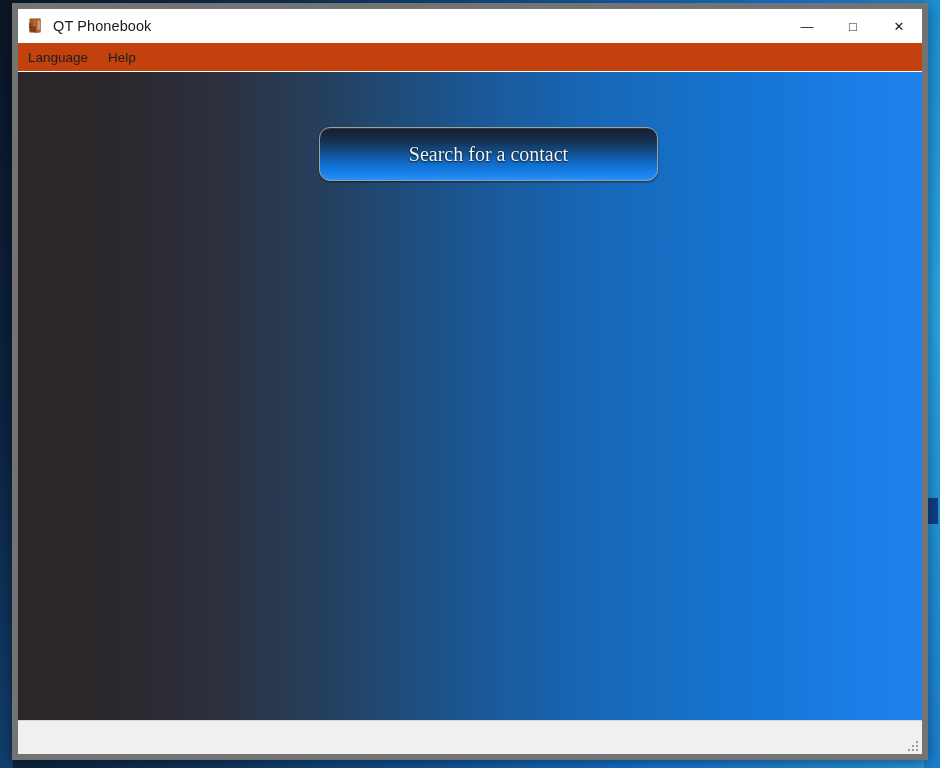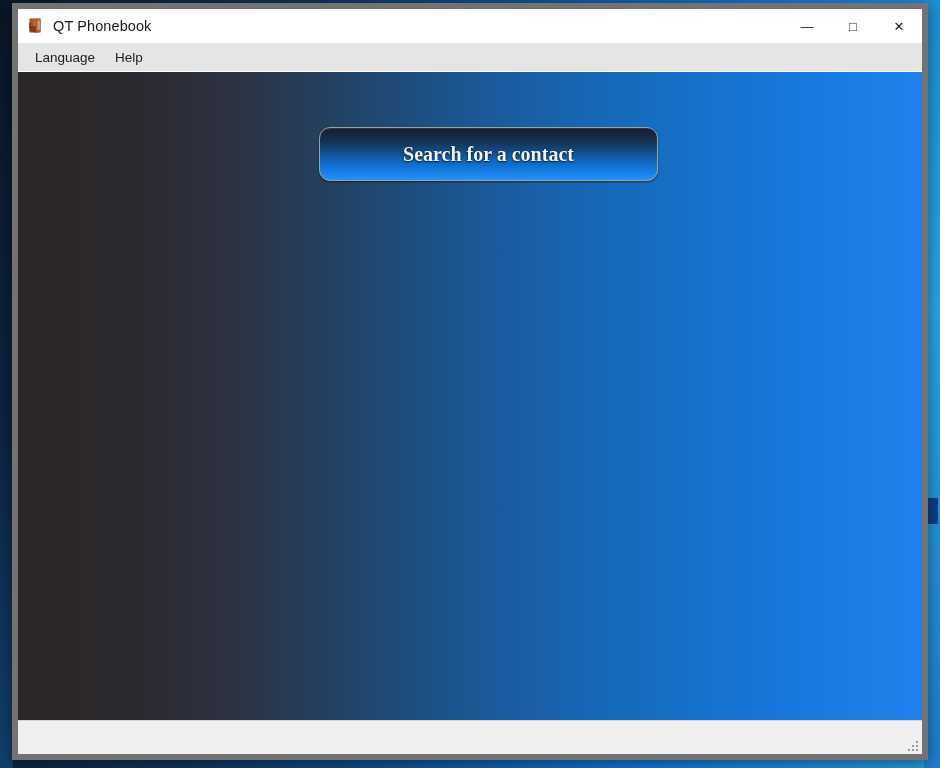--- a/index.html
+++ b/index.html
@@ -89,24 +89,23 @@
   .ctrl-glyph {
     color: #1a1a1a;
     font-size: 13px;
     line-height: 1;
     font-family: "Liberation Sans", sans-serif;
   }
 
   
   #menu-bar {
     height: 28px;
-    background: #e5e5e5;
-    display: flex;
-    align-items: center;
-    padding-left: 7px;
+    background: #c2410c;
+    display: flex;
+    align-items: center;
     flex: 0 0 auto;
     border-bottom: 1px solid #ffffff;
   }
   .menu-item {
     font-size: 13.5px;
     color: #202020;
     padding: 3px 10px;
     cursor: default;
     white-space: nowrap;
     font-family: "Liberation Sans", sans-serif;
@@ -166,21 +165,20 @@
     box-sizing: border-box;
     position: relative;
   }
   .action-button-label {
     font-family: "Liberation Serif", "DejaVu Serif", serif;
     font-size: 20px;
     color: #f2f6fb;
     text-shadow: 0 1px 2px rgba(0,0,0,0.75), 0 0 1px rgba(0,0,0,0.9);
     white-space: nowrap;
     user-select: none;
-    font-weight: bold;
   }
 
   
   #status-bar {
     height: 33px;
     background: #f0f0f0;
     border-top: 1px solid #c8d8e6;
     flex: 0 0 auto;
     position: relative;
     display: flex;

